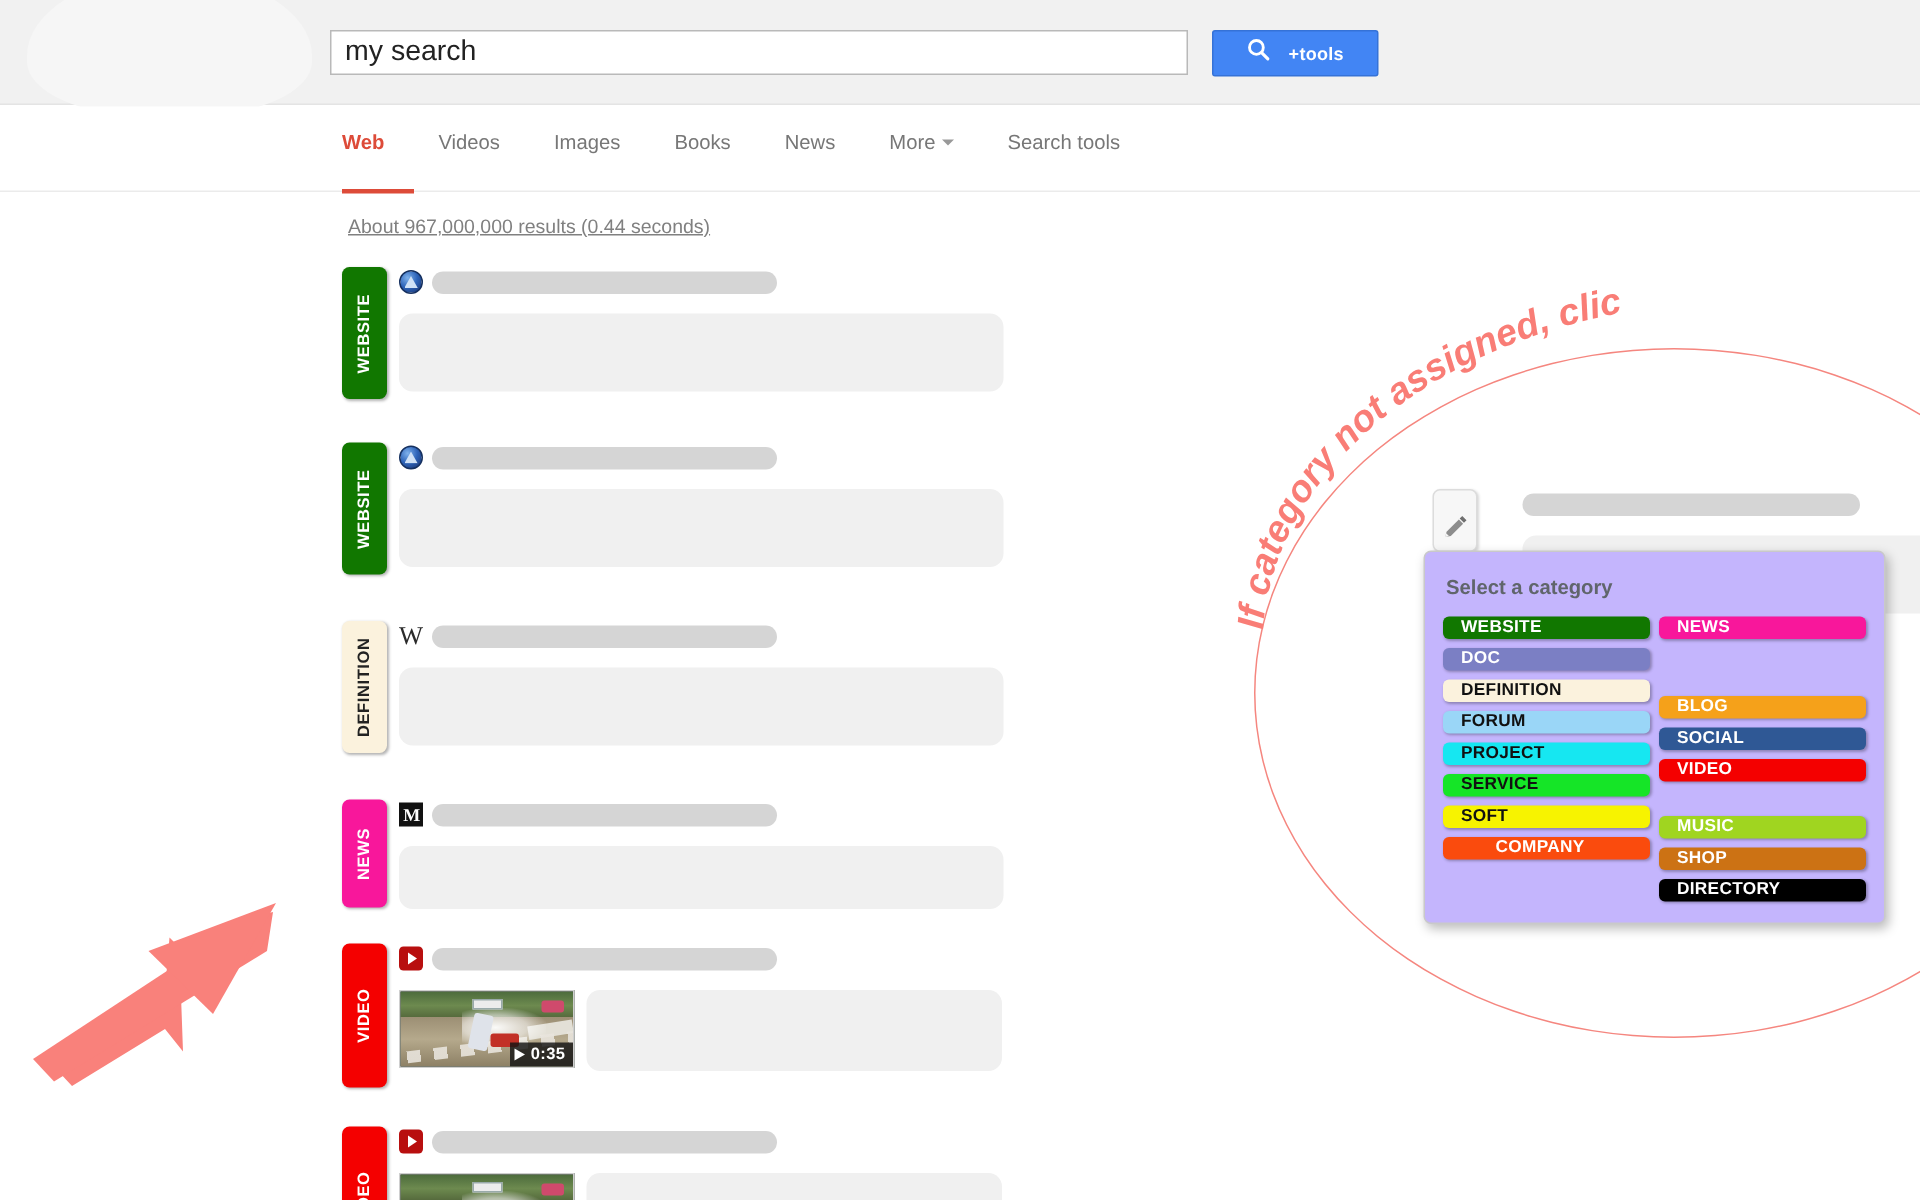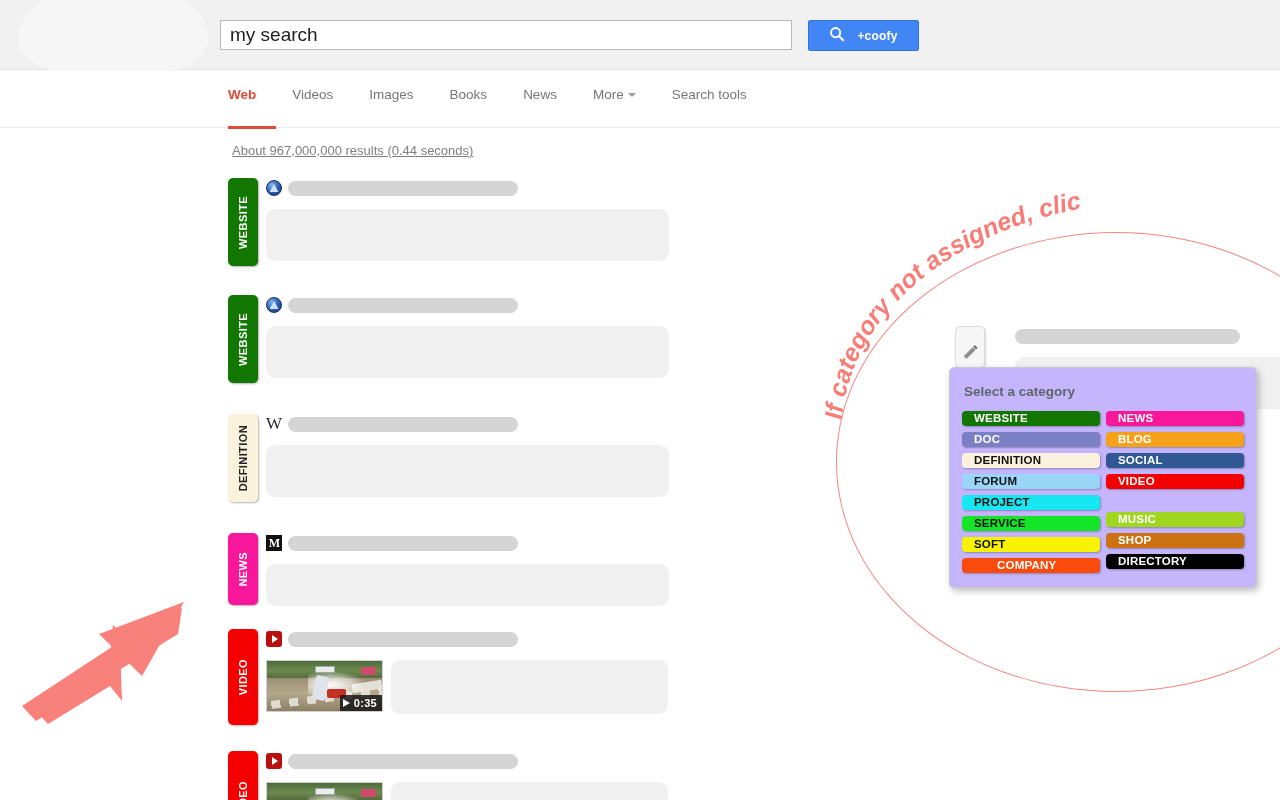--- a/index.html
+++ b/index.html
@@ -342,21 +342,21 @@
 
   <input class="search-box" type="text" value="my search" placeholder="Search" style="">
 
   <div class="search-btn">
     <span class="mag">
       <svg width="16" height="16" viewBox="0 0 16 16">
         <circle cx="6.6" cy="6.6" r="4.6" fill="none" stroke="#ffffff" stroke-width="1.9"></circle>
         <line x1="10.2" y1="10.2" x2="14.2" y2="14.2" stroke="#ffffff" stroke-width="2.1" stroke-linecap="round"></line>
       </svg>
     </span>
-    <span class="plus-label">+coofy</span>
+    <span class="plus-label">+tools</span>
   </div>
 </div>
 
 <div class="navbar">
   <div class="navtabs" id="navtabs">
       <div class="navtab active"><span>Web</span></div>
       <div class="navtab"><span>Videos</span></div>
       <div class="navtab"><span>Images</span></div>
       <div class="navtab"><span>Books</span></div>
       <div class="navtab"><span>News</span></div>
@@ -510,21 +510,21 @@
         <div class="cat-item" style="background: rgb(123, 127, 196); color: rgb(255, 255, 255);">DOC</div>
         <div class="cat-item" style="background: rgb(251, 242, 221); color: rgb(17, 17, 17);">DEFINITION</div>
         <div class="cat-item" style="background: rgb(154, 214, 247); color: rgb(17, 17, 17);">FORUM</div>
         <div class="cat-item" style="background: rgb(22, 231, 241); color: rgb(17, 17, 17);">PROJECT</div>
         <div class="cat-item" style="background: rgb(21, 229, 39); color: rgb(17, 17, 17);">SERVICE</div>
         <div class="cat-item" style="background: rgb(247, 243, 0); color: rgb(17, 17, 17);">SOFT</div>
         <div class="cat-item" style="background: rgb(250, 75, 13); color: rgb(255, 255, 255); padding-left: 35px;">COMPANY</div>
       </div>
     <div class="popup-col" id="popup-col-right">
         <div class="cat-item" style="background: rgb(248, 23, 155); color: rgb(255, 255, 255);">NEWS</div>
-        <div class="cat-item" style="background: rgb(245, 161, 26); color: rgb(255, 255, 255);">BLOG</div>
+        <div class="cat-item" style="background: rgb(245, 161, 26); color: rgb(255, 255, 255); margin-top: 32px;">BLOG</div>
         <div class="cat-item" style="background: rgb(47, 88, 149); color: rgb(255, 255, 255);">SOCIAL</div>
         <div class="cat-item" style="background: rgb(244, 0, 0); color: rgb(255, 255, 255);">VIDEO</div>
         <div class="cat-item" style="background: rgb(160, 213, 32); color: rgb(255, 255, 255); margin-top: 17px;">MUSIC</div>
         <div class="cat-item" style="background: rgb(204, 114, 20); color: rgb(255, 255, 255);">SHOP</div>
         <div class="cat-item" style="background: rgb(0, 0, 0); color: rgb(255, 255, 255);">DIRECTORY</div>
       </div>
   </div>
 </div>
 
 </body></html>

